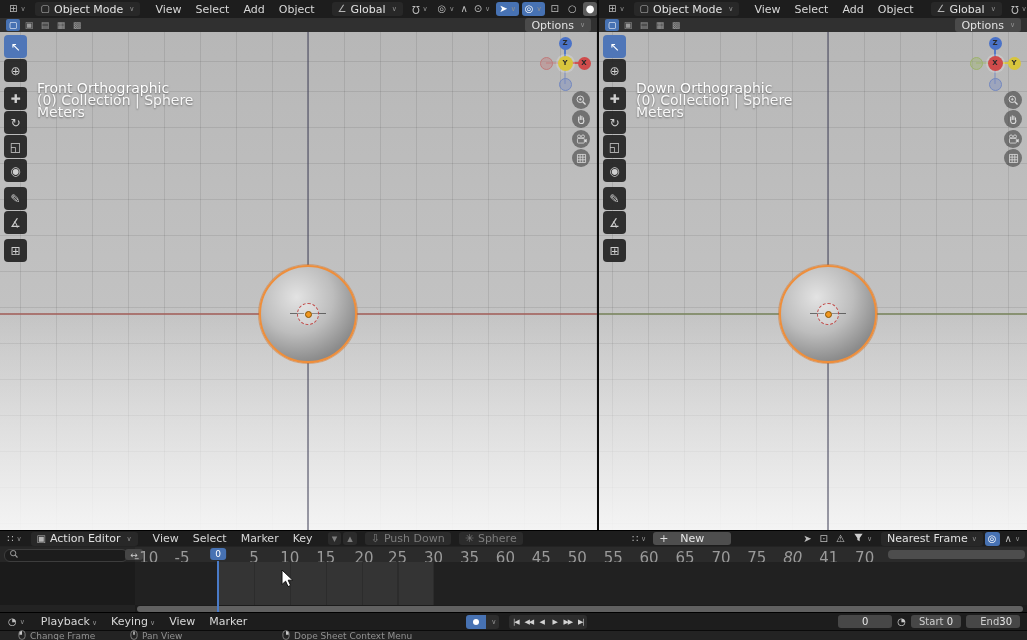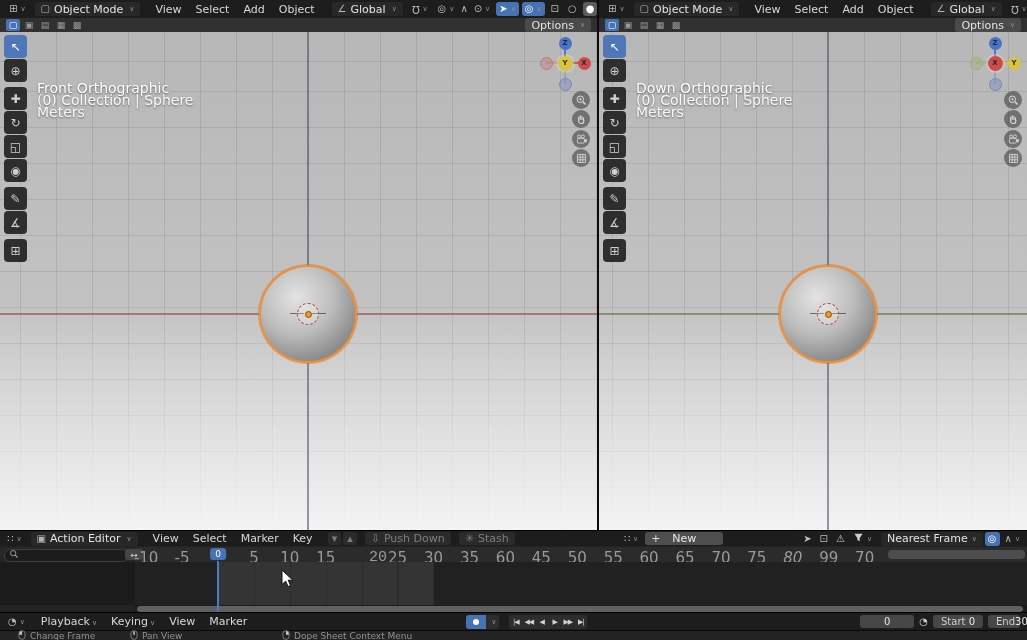--- a/index.html
+++ b/index.html
@@ -335,21 +335,21 @@
           <span class="menu">Key</span>
         </span>
       <span class="dimbtn" style="margin-left:8px;padding:0 4px">▾</span>
       <span class="dimbtn" style="margin-left:2px;padding:0 4px">▴</span>
       <span class="dimbtn" style="margin-left:8px">
           <span>⇩</span>
           <span>Push Down</span>
         </span>
       <span class="dimbtn" style="margin-left:8px">
           <span>✳</span>
-          <span>Stash</span>
+          <span>Sphere</span>
         </span>
       <span style="display:flex;margin-left:106px;gap:4px;align-items:center">
         <span class="hbtn">
             <span class="g">∷</span>
             <span class="caret">∨</span>
           </span>
         <span class="newbtn">
             <span class="plus">+</span>
             <span>New</span>
           </span>
@@ -397,34 +397,34 @@
         </div>
       <div class="abs" style="left:125px;top:2px;width:18px;height:11px;background:#454545;border-radius:3px;display:flex;align-items:center;justify-content:center;color:#ccc;font-size:9px">↔</div>
       <div class="abs" style="left:888px;top:3px;width:137px;height:9px;background:#4d4d4d;border-radius:4px"></div>
       <div class="abs" id="ruler-ticks" style="left:135px;top:0;right:0;height:15px">
           <span class="tick" style="left: 11.15px;">-10</span>
           <span class="tick" style="left: 47.075px;">-5</span>
           <span class="curbadge" style="left: 83px;">0</span>
           <span class="tick" style="left: 118.925px;">5</span>
           <span class="tick" style="left: 154.85px;">10</span>
           <span class="tick" style="left: 190.775px;">15</span>
-          <span class="tick" style="left: 243px; font-family: Liberation Mono, monospace;">20</span>
+          <span class="tick" style="left: 229px;">20</span>
           <span class="tick" style="left: 262.625px;">25</span>
           <span class="tick" style="left: 298.55px;">30</span>
           <span class="tick" style="left: 334.475px;">35</span>
           <span class="tick" style="left: 370.4px;">60</span>
           <span class="tick" style="left: 406.325px;">45</span>
           <span class="tick" style="left: 442.25px;">50</span>
           <span class="tick" style="left: 478.175px;">55</span>
           <span class="tick" style="left: 514.1px; text-align: right;">60</span>
           <span class="tick" style="left: 550.025px;">65</span>
           <span class="tick" style="left: 585.95px;">70</span>
           <span class="tick" style="left: 621.875px;">75</span>
           <span class="tick" style="left: 657.8px; font-style: italic;">80</span>
-          <span class="tick" style="left: 693.725px;">99</span>
+          <span class="tick" style="left: 693.725px;">41</span>
           <span class="tick" style="left: 729.65px;">70</span>
         </div>
     </div>
     <div class="abs" id="ds-main" style="left:0;top:31px;width:1027px;height:43px;background:#212121">
       <div class="abs" style="left:0;top:0;width:135px;height:43px;background:#1b1b1b"></div>
       <div class="abs" id="ds-band" style="top: 0px; height: 43px; background-image: repeating-linear-gradient(90deg, rgba(0, 0, 0, 0.16) 0px, rgba(0, 0, 0, 0.16) 1px, transparent 1px, transparent 35.9px); background-color: rgb(52, 52, 52); left: 218px; width: 215.55px;"></div>
     </div>
     <div class="abs" style="left:135px;top:74px;width:892px;height:8px;background:#1c1c1c">
       <div class="abs" style="left:2px;top:1px;width:886px;height:6px;background:#616161;border-radius:3px"></div>
     </div>
@@ -460,21 +460,21 @@
       </span>
     <span style="display:flex;margin-left:auto;margin-right:2px;gap:5px;align-items:center">
       <span class="numfield" style="width:54px;justify-content:center">
           <span>0</span>
         </span>
       <span class="g" style="color:#c9c9c9;font-size:10px">◔</span>
       <span class="numfield" style="width:50px;justify-content:space-between">
           <span style="color:#cfcfcf">Start</span>
           <span>0</span>
         </span>
-      <span class="numfield" style="width:32px;justify-content:flex-start">
+      <span class="numfield" style="width:54px;justify-content:flex-end">
           <span style="color:#cfcfcf">End</span>
           <span>30</span>
         </span>
     </span>
   </div>
 
   <div id="statusbar">
       <div class="stitem" style="left: 18px;">
         <span><svg width="8" height="10" viewBox="0 0 9 12">
             <rect x="0.8" y="0.8" width="7.4" height="10.4" rx="3.5" fill="none" stroke="#8f8f8f"></rect>

